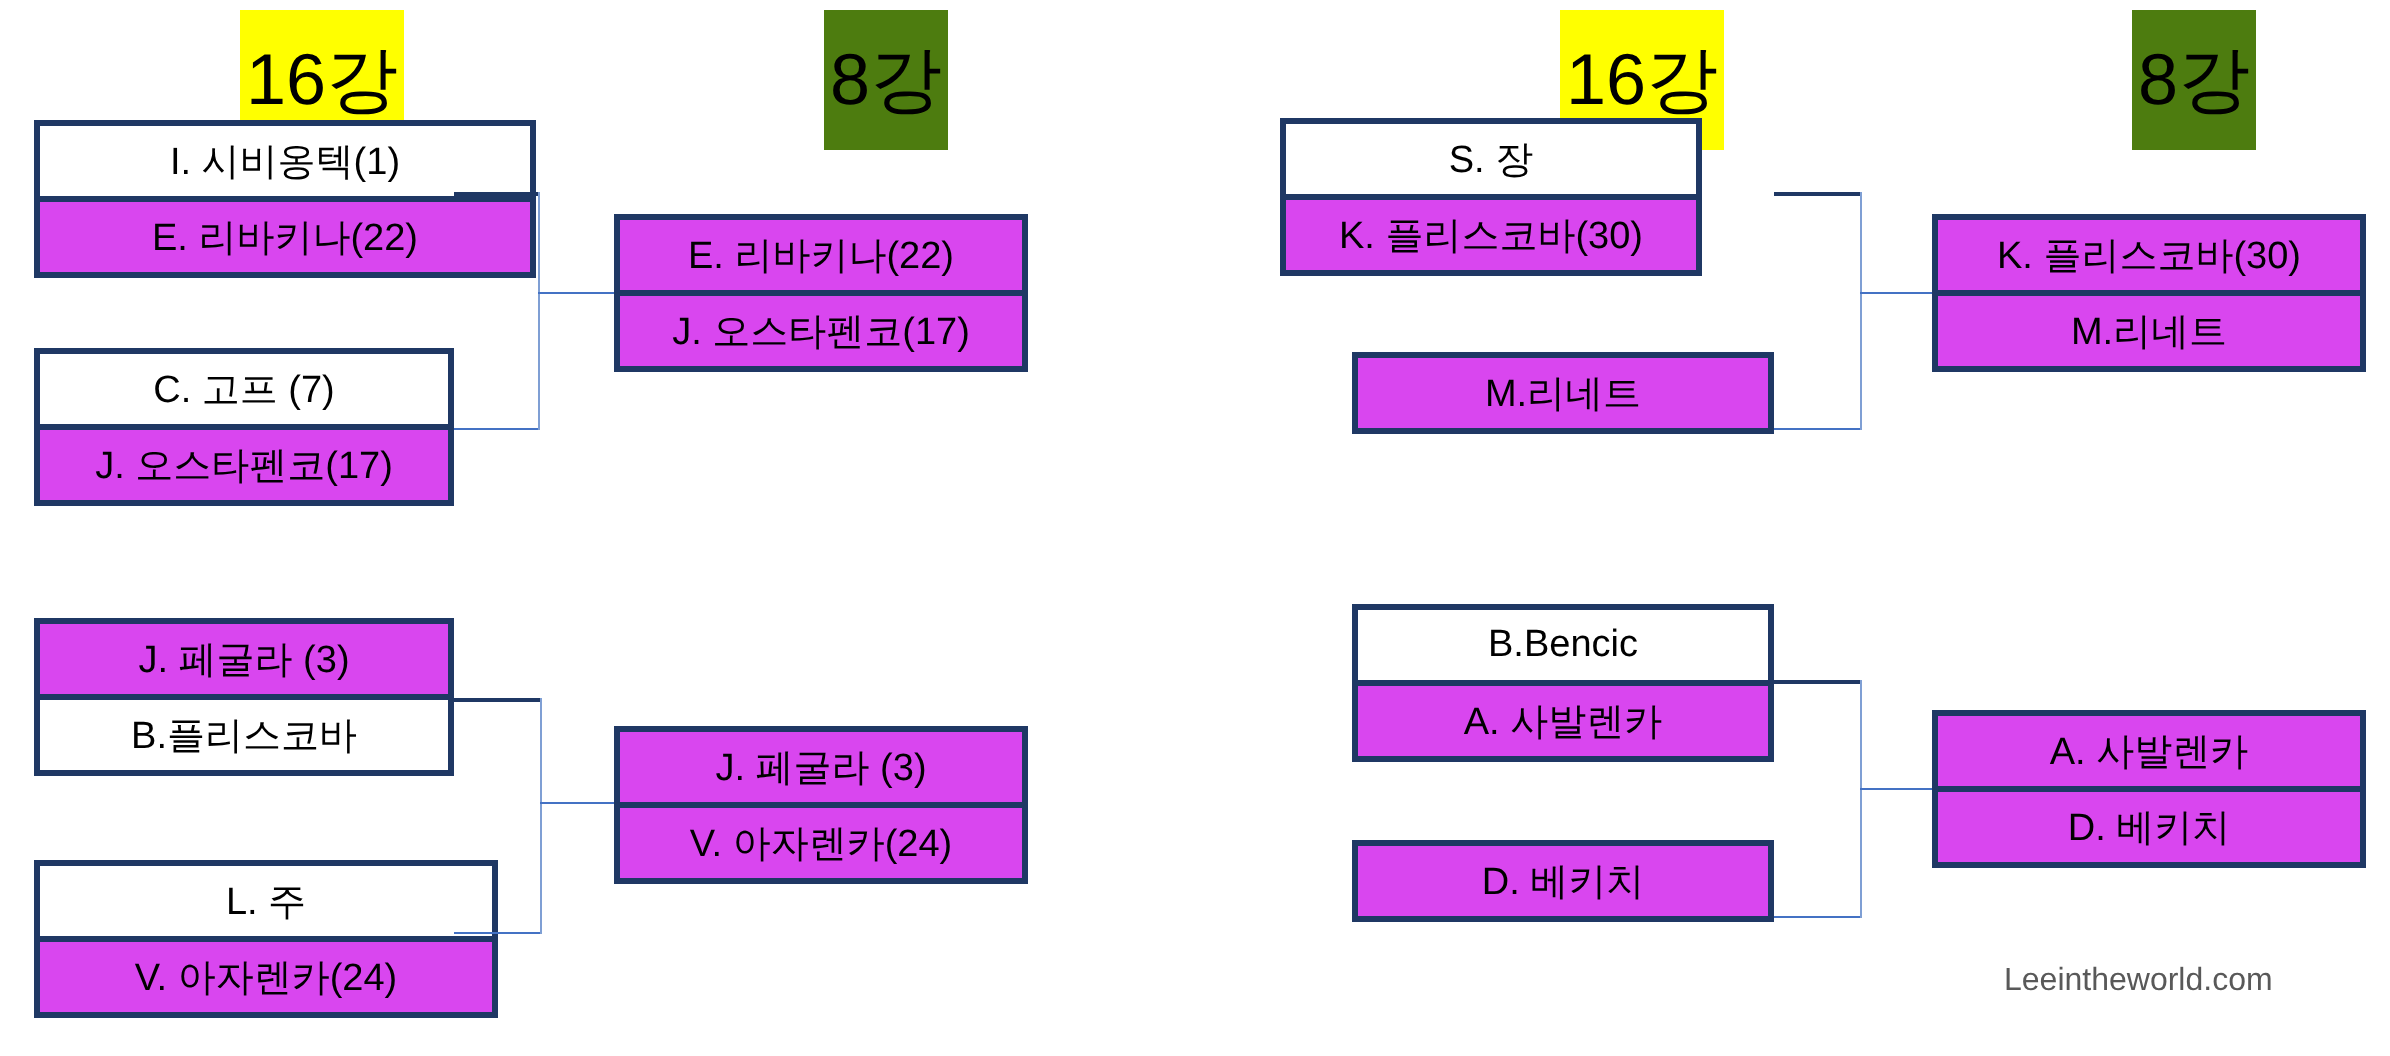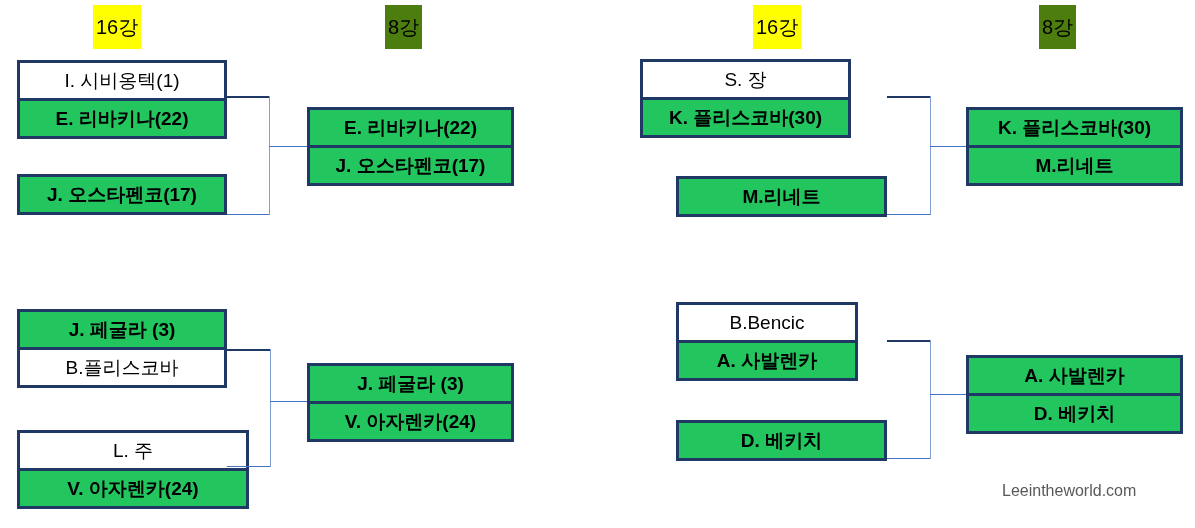--- a/index.html
+++ b/index.html
@@ -7,25 +7,26 @@
     position: relative;
     width: 1195px;
     height: 528px;
     background: #ffffff;
     font-family: "Liberation Sans", "DejaVu Sans", sans-serif;
     overflow: hidden;
   }
   .round-header {
     position: absolute;
     top: 5px;
-    font-size: 20px;
+    font-size: 36px;
     line-height: 38px;
     color: #000000;
-    padding: 3px 3px;
+    padding: 16px 3px;
     white-space: nowrap;
+    margin-left: 27px;
   }
   .hl-yellow { background: #FFFF00; }
   .hl-cyan   { background: #4d7c0f; }
 
   .match {
     position: absolute;
     border: 3px solid #1F3864;
     background: #ffffff;
     box-sizing: border-box;
   }
@@ -34,22 +35,22 @@
     display: flex;
     align-items: center;
     justify-content: center;
     font-size: 19px;
     color: #000000;
     background: #ffffff;
     white-space: nowrap;
   }
   .row + .row { border-top: 3px solid #1F3864; }
   .row.win {
-    background: #22c55e;
-    font-weight: bold;
+    background: #d946ef;
+    font-weight: normal;
   }
 
   .conn {
     position: absolute;
     background: #4472C4;
   }
   .conn.navy { background: #1F3864; }
   .conn.v    { background: #7F9FD4; }
 
   .watermark {
@@ -64,26 +65,27 @@
 </head>
 <body>
 
 <div class="canvas">
 
   <div class="round-header hl-yellow" style="left:93px">16강</div>
   <div class="round-header hl-cyan" style="left:385px">8강</div>
   <div class="round-header hl-yellow" style="left:753px">16강</div>
   <div class="round-header hl-cyan" style="left:1039px">8강</div>
 
-  <div class="match" style="left:17px; top:60px; width:210px">
+  <div class="match" style="left:17px; top:60px; width:251px">
     <div class="row">I. 시비옹텍(1)</div>
     <div class="row win">E. 리바키나(22)</div>
   </div>
 
   <div class="match" style="left:17px; top:174px; width:210px">
+    <div class="row">C. 고프 (7)</div>
     <div class="row win">J. 오스타펜코(17)</div>
   </div>
 
   <div class="match" style="left:17px; top:309px; width:210px">
     <div class="row win">J. 페굴라 (3)</div>
     <div class="row">B.플리스코바</div>
   </div>
 
   <div class="match" style="left:17px; top:430px; width:232px">
     <div class="row">L. 주</div>
@@ -102,21 +104,21 @@
 
   <div class="match" style="left:640px; top:59px; width:211px">
     <div class="row">S. 장</div>
     <div class="row win">K. 플리스코바(30)</div>
   </div>
 
   <div class="match" style="left:676px; top:176px; width:211px">
     <div class="row win">M.리네트</div>
   </div>
 
-  <div class="match" style="left:676px; top:302px; width:182px">
+  <div class="match" style="left:676px; top:302px; width:211px">
     <div class="row">B.Bencic</div>
     <div class="row win">A. 사발렌카</div>
   </div>
 
   <div class="match" style="left:676px; top:420px; width:211px">
     <div class="row win">D. 베키치</div>
   </div>
 
   <div class="match" style="left:966px; top:107px; width:217px">
     <div class="row win">K. 플리스코바(30)</div>

